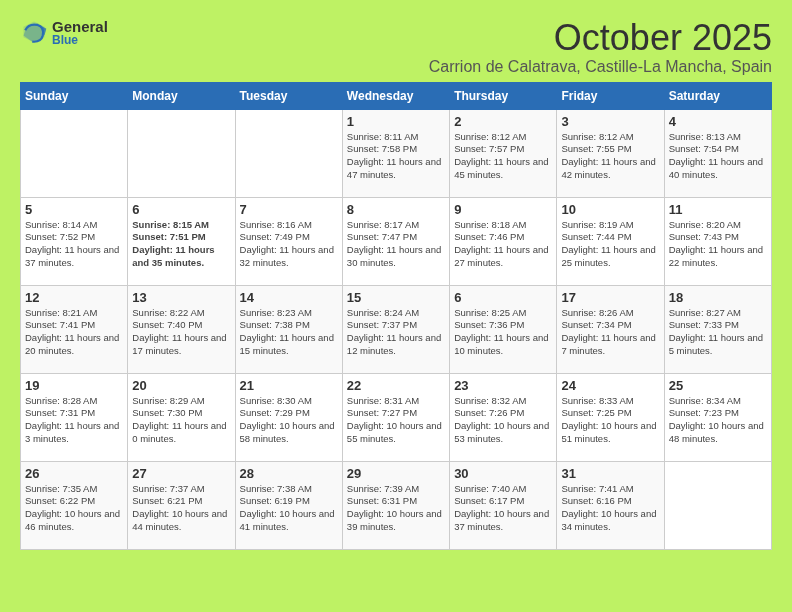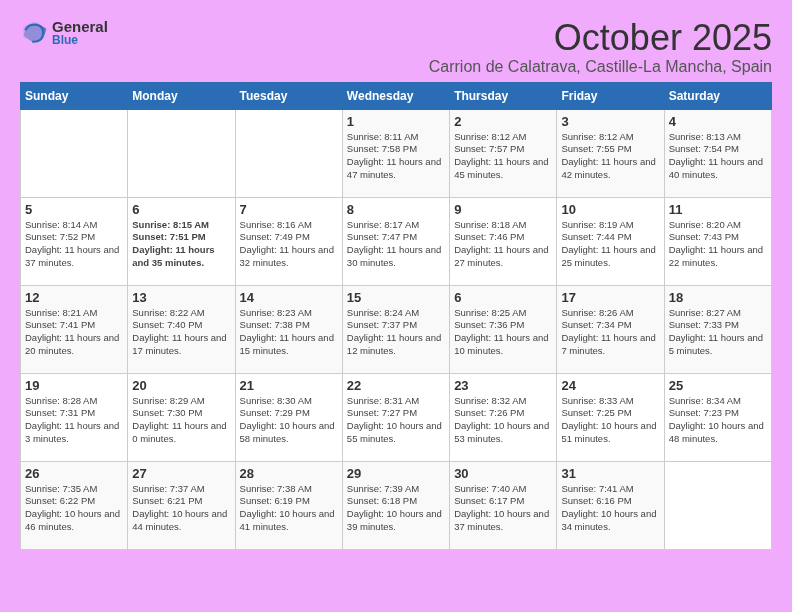--- a/index.html
+++ b/index.html
@@ -7,21 +7,21 @@
       font-family: Arial, sans-serif;
       background: #fff;
       width: 792px;
       height: 612px;
       overflow: hidden;
     }
     .page {
       width: 792px;
       min-height: 612px;
       padding: 18px 20px 9px 20px;
-      background: #f0abfc;
+      background: #bef264;
     }
     .header-row {
       display: flex;
       justify-content: space-between;
       align-items: flex-start;
       margin-bottom: 6px;
     }
     .logo {
       display: flex;
       align-items: center;
@@ -313,21 +313,21 @@
           </td>
           <td>
             <span class="day-number">28</span>
             <div class="day-info" style="white-space: pre-line;">Sunrise: 7:38 AM
 Sunset: 6:19 PM
 Daylight: 10 hours and 41 minutes.</div>
           </td>
           <td>
             <span class="day-number">29</span>
             <div class="day-info" style="white-space: pre-line;">Sunrise: 7:39 AM
-Sunset: 6:18 PM
+Sunset: 6:31 PM
 Daylight: 10 hours and 39 minutes.</div>
           </td>
           <td>
             <span class="day-number">30</span>
             <div class="day-info" style="white-space: pre-line;">Sunrise: 7:40 AM
 Sunset: 6:17 PM
 Daylight: 10 hours and 37 minutes.</div>
           </td>
           <td>
             <span class="day-number">31</span>

